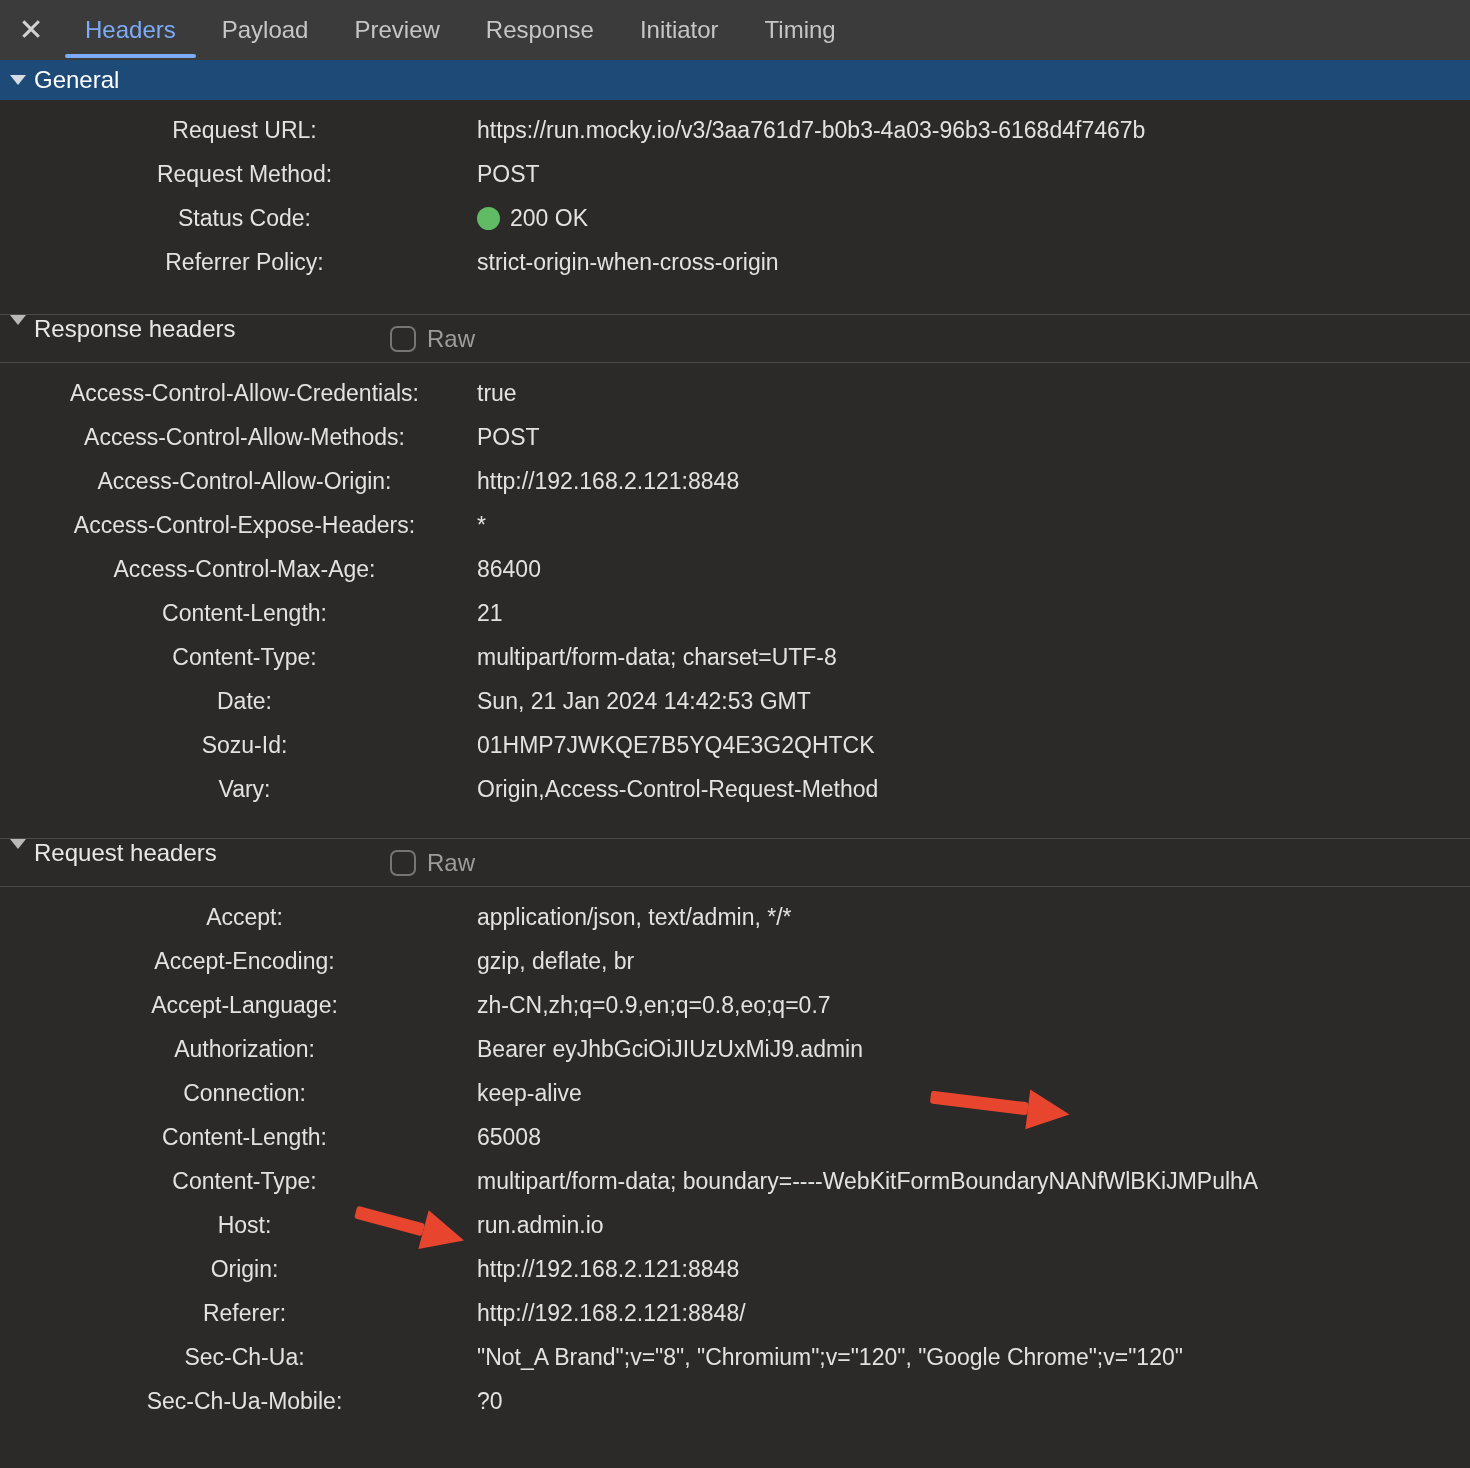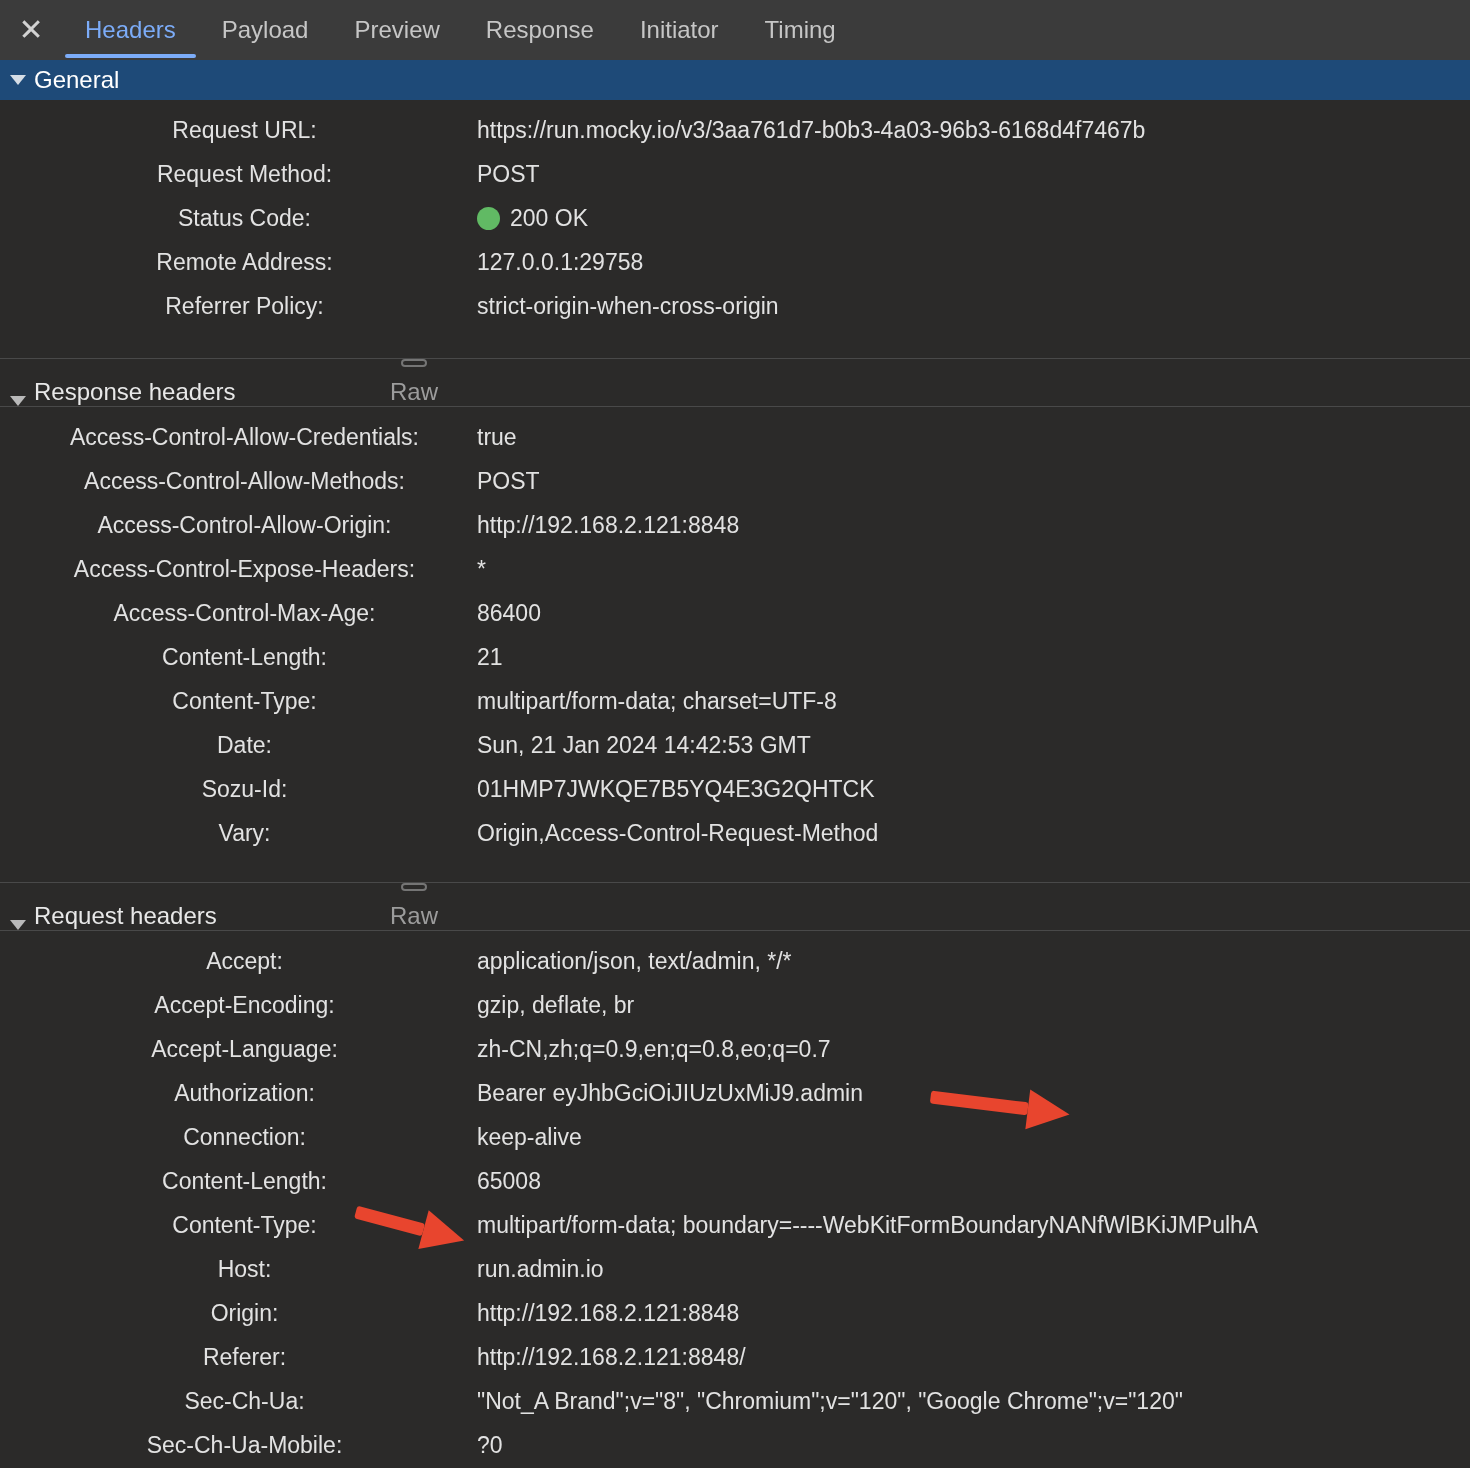--- a/index.html
+++ b/index.html
@@ -32,33 +32,33 @@
 
   
   .general-bar {
     height:40px; background:var(--section-bar-blue);
     display:flex; align-items:center; padding-left:10px;
     color:#ffffff; font-size:24px;
   }
   .sec-head {
     position:relative; height:49px;
     border-top:1px solid #494949; border-bottom:1px solid #494949;
-    display:flex; align-items:flex-end; padding-left:10px;
+    display:flex; align-items:flex-start; padding-left:10px;
     font-size:24px; color:#e8e8e8;
   }
   .tri {
     width:0; height:0;
     border-left:8px solid transparent; border-right:8px solid transparent;
     border-top:10px solid #b9b9b9;
     margin-right:8px; flex-shrink:0;
   }
   .general-bar .tri { border-top-color:#d5dde6; }
   .raw-wrap {
     position:absolute; left:390px; top:0; bottom:0;
-    display:flex; align-items:center; gap:11px;flex-direction:column;
+    display:flex; align-items:center; gap:11px;
   }
   .checkbox {
     width:26px; height:26px; border:2.5px solid #757575;
     border-radius:7px; background:transparent; cursor:pointer;
   }
   .raw-label { color:#9c9c9c; font-size:24px; }
 
   
   .rows { padding-top:8px;text-align:center; }
   .rows.pad-b-30 { padding-bottom:30px; }
@@ -130,24 +130,20 @@
     </div>
     <div class="row">
       <span class="row-name">Request Method:</span>
       <span class="row-value">POST</span>
     </div>
     <div class="row">
       <span class="row-name">Status Code:</span>
       <span class="row-value"><span class="dot"></span>200 OK</span>
     </div>
     <div class="row">
-      <span class="row-name">Remote Address:</span>
-      <span class="row-value">127.0.0.1:29758</span>
-    </div>
-    <div class="row">
       <span class="row-name">Referrer Policy:</span>
       <span class="row-value">strict-origin-when-cross-origin</span>
     </div>
   </div>
 
 <div class="sec-head">
   <span class="tri"></span>
   <span>Response headers</span>
   <span class="raw-wrap">
     <span class="checkbox" role="checkbox" aria-checked="false"></span>

